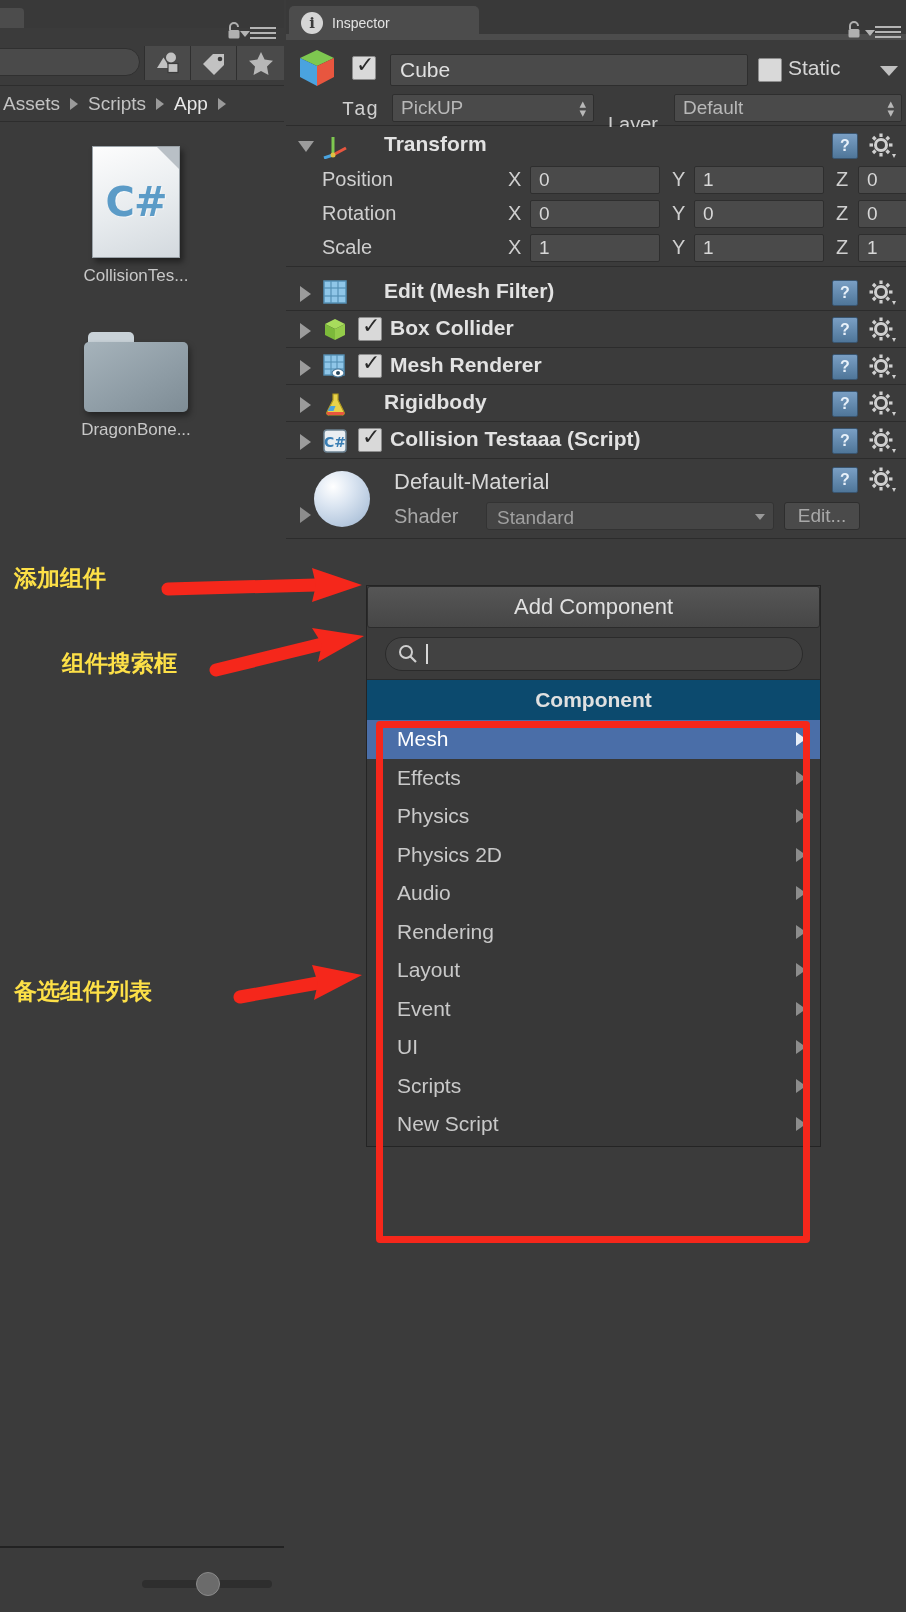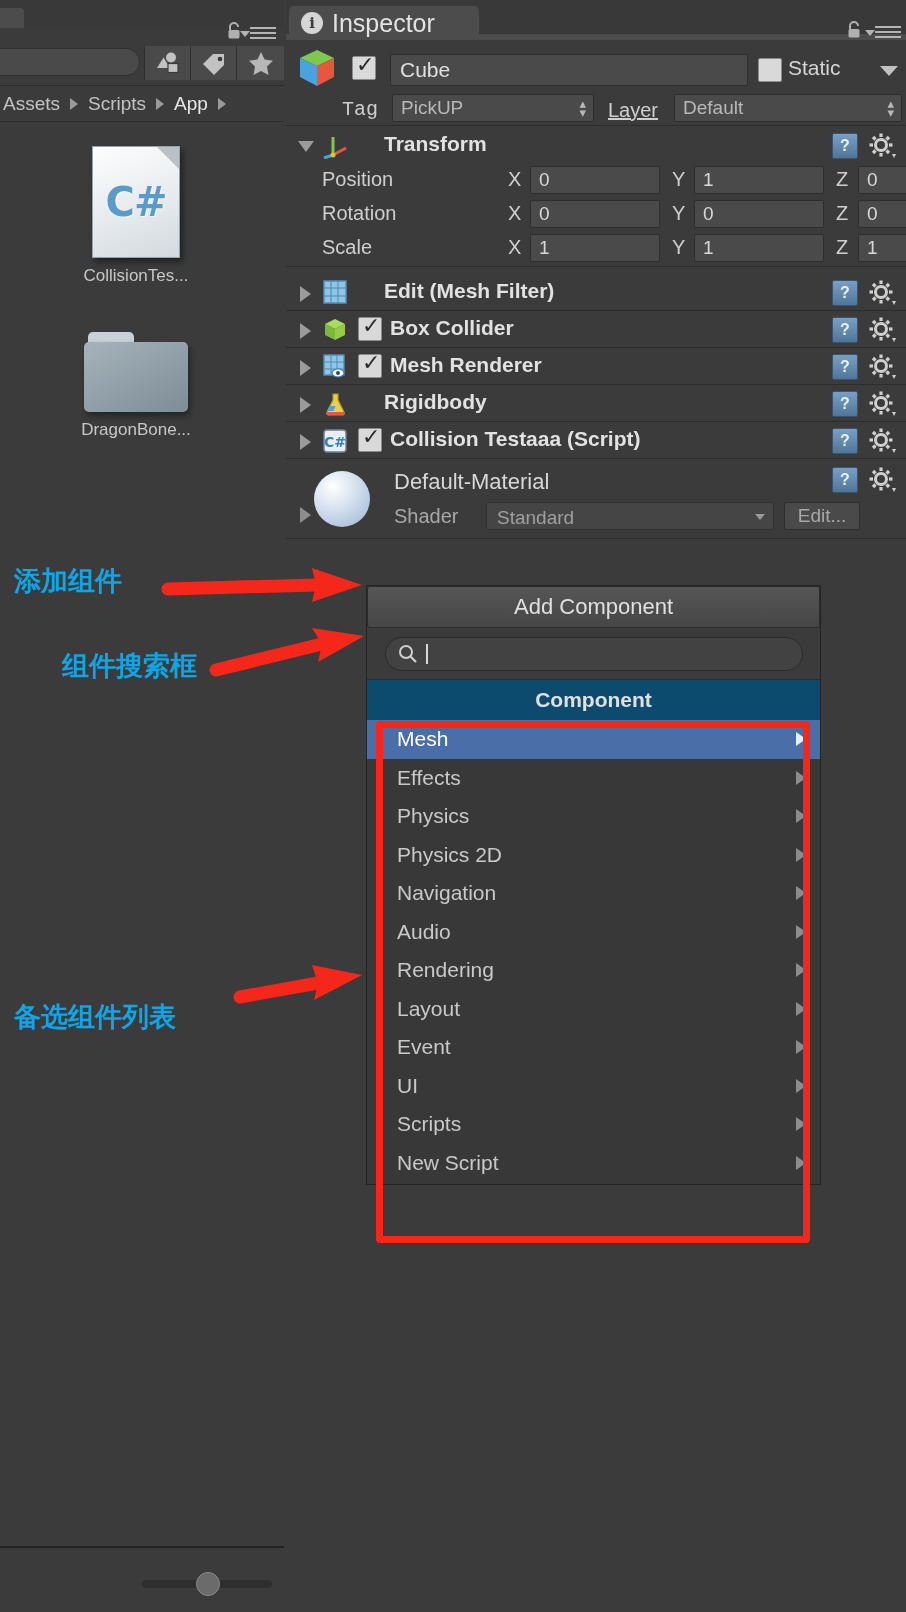--- a/index.html
+++ b/index.html
@@ -128,21 +128,21 @@
   }
   .insp-tabstrip {
     position: absolute; left: 0; top: 0; width: 620px; height: 40px;
     background: #393939;
   }
   .insp-tab {
     position: absolute; left: 3px; top: 6px; width: 190px; height: 34px;
     background: #4c4c4c; border-radius: 5px 5px 0 0;
     display: flex; align-items: center; padding-left: 12px; gap: 9px;
   }
-  .insp-tab-label { font-size: 25px; color: #e3e3e3; }
+  .insp-tab-label { font-size: 14px; color: #e3e3e3; }
   .info-icon {
     width: 22px; height: 22px; border-radius: 11px; background: #d5d5d5;
     color: #3b3b3b; font-size: 15px; font-weight: bold;
     display: flex; align-items: center; justify-content: center;
     font-family: "DejaVu Serif", serif;
   }
   .insp-tab-underline {
     position: absolute; left: 0; top: 34px; width: 620px; height: 6px;
     background: #4c4c4c;
   }
@@ -301,21 +301,21 @@
   .menu-item.selected { background: #4a6ea8; color: #ffffff; }
   .sub-arrow {
     position: absolute; right: 14px; top: 50%; transform: translateY(-50%);
     width: 0; height: 0; border-top: 7px solid transparent;
     border-bottom: 7px solid transparent; border-left: 10px solid #8c8c8c;
   }
   .menu-item.selected .sub-arrow { border-left-color: #e8eef8; }
 
   
   .anno-text {
-    position: absolute; font-size: 27px; color: #0ea5e9; font-weight: bold;
+    position: absolute; font-size: 23px; color: #fde047; font-weight: bold;
     font-family: "DejaVu Sans", sans-serif; white-space: nowrap;
   }
   .anno-box {
     position: absolute; border: 7px solid #f5271b; border-radius: 4px;
     pointer-events: none;
   }
   svg.anno-arrow { position: absolute; overflow: visible; }
 </style>
 </head>
 <body>
@@ -428,21 +428,21 @@
       <div class="chk static-chk"></div>
       <div class="static-label">Static</div>
       <div class="static-caret"></div>
 
       <div class="tag-row">
         <span class="row-label" style="position:absolute;left:56px;top:6px;font-family:Liberation Mono, monospace;">Tag</span>
         <div class="dropdown" style="position:absolute;left:106px;top:2px;width:202px;">
           <span>PickUP</span>
           <span class="dd-arrows">▴<br>▾</span>
         </div>
-        <span class="row-label" style="position:absolute;left:322px;top:7px;text-decoration:underline;">Layer</span>
+        <span class="row-label" style="position:absolute;left:322px;top:21px;text-decoration:underline;">Layer</span>
         <div class="dropdown" style="position:absolute;left:388px;top:2px;width:228px;">
           <span>Default</span>
           <span class="dd-arrows">▴<br>▾</span>
         </div>
       </div>
     </div>
 
     <div class="section" style="top:127px; height:140px;">
       <div class="comp-header">
         <div class="foldout open"></div>
@@ -725,24 +725,20 @@
         </div>
         <div class="menu-item">
           <span>Physics</span>
           <span class="sub-arrow"></span>
         </div>
         <div class="menu-item">
           <span>Physics 2D</span>
           <span class="sub-arrow"></span>
         </div>
         <div class="menu-item">
-          <span>Navigation</span>
-          <span class="sub-arrow"></span>
-        </div>
-        <div class="menu-item">
           <span>Audio</span>
           <span class="sub-arrow"></span>
         </div>
         <div class="menu-item">
           <span>Rendering</span>
           <span class="sub-arrow"></span>
         </div>
         <div class="menu-item">
           <span>Layout</span>
           <span class="sub-arrow"></span>
@@ -772,21 +768,21 @@
     <path d="M2 21 L150 17" stroke="#f5271b" stroke-width="13" stroke-linecap="round"></path>
     <path d="M196 17 L146 0 L150 17 L146 34 Z" fill="#f5271b"></path>
   </svg>
 
   <div class="anno-text" style="left:14px; top:648px;margin-left:48px;">组件搜索框</div>
   <svg class="anno-arrow" style="left:212px; top:622px;" width="160" height="70">
     <path d="M4 48 L110 22" stroke="#f5271b" stroke-width="13" stroke-linecap="round"></path>
     <path d="M152 14 L100 6 L110 22 L106 40 Z" fill="#f5271b"></path>
   </svg>
 
-  <div class="anno-text" style="left:14px; top:976px;margin-top:23px;">备选组件列表</div>
+  <div class="anno-text" style="left:14px; top:976px;">备选组件列表</div>
   <svg class="anno-arrow" style="left:236px; top:955px;" width="140" height="62">
     <path d="M4 42 L82 28" stroke="#f5271b" stroke-width="13" stroke-linecap="round"></path>
     <path d="M126 20 L76 10 L82 28 L78 45 Z" fill="#f5271b"></path>
   </svg>
 
   <div class="anno-box" style="left:376px; top:721px; width:434px; height:522px;"></div>
 
 </div>
 
 </body></html>

